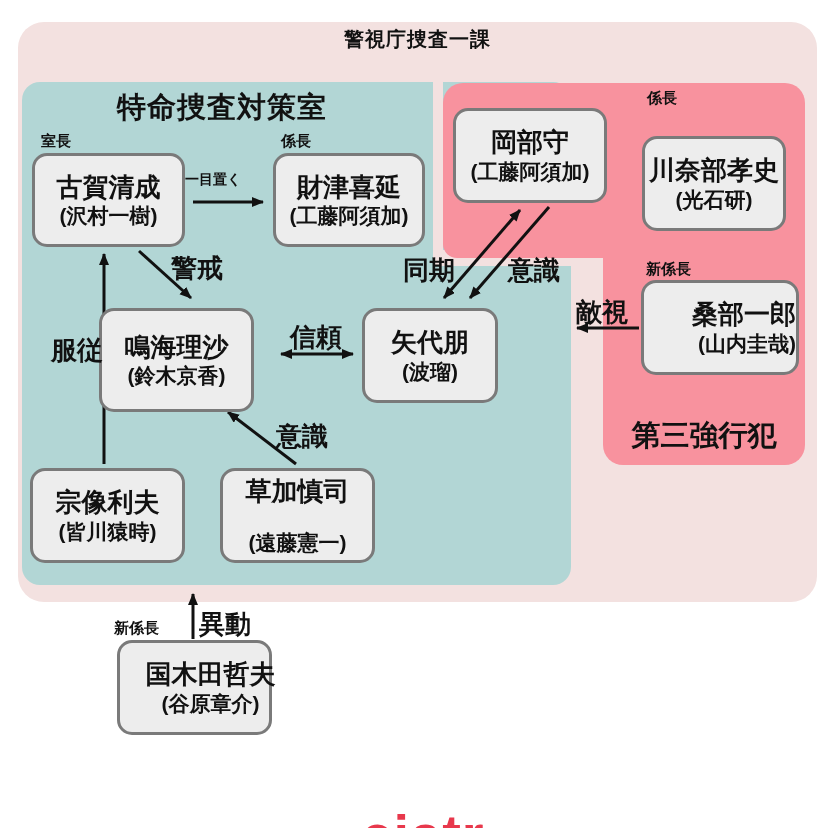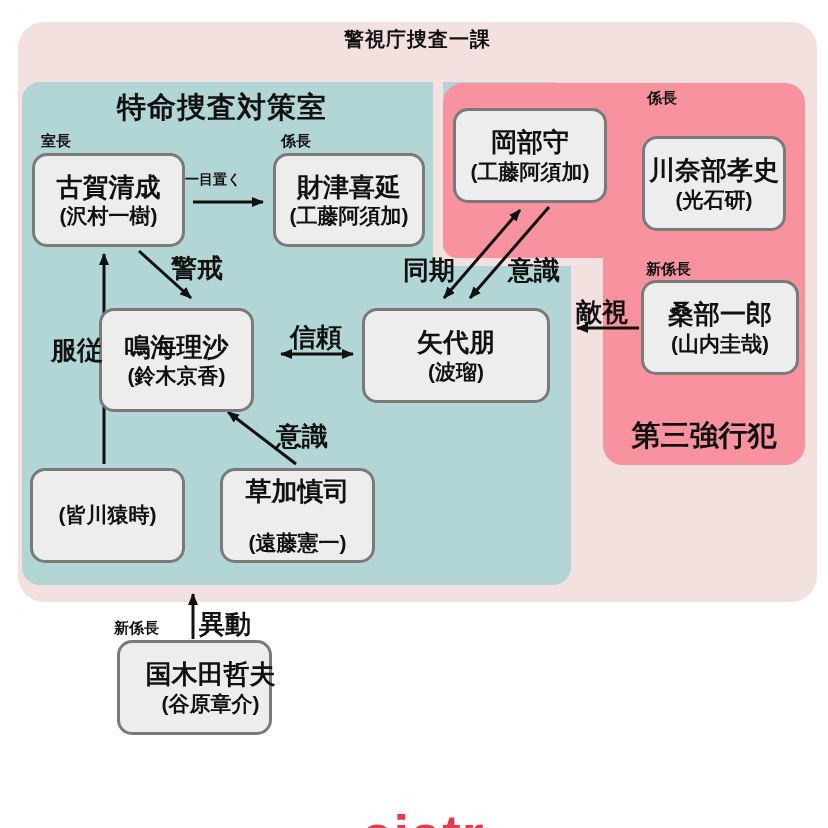--- a/index.html
+++ b/index.html
@@ -27,22 +27,22 @@
     display:flex;flex-direction:column;align-items:center;justify-content:center;
     text-align:center;font-weight:700;line-height:1.25;box-sizing:border-box;
   }
   .person .p-name{font-size:26px;white-space:nowrap;}
   .person .p-actor{font-size:21px;white-space:nowrap;}
   .p-koga{left:32px;top:153px;width:153px;height:94px;}
   .p-zaitsu{left:273px;top:153px;width:152px;height:94px;}
   .p-okabe{left:453px;top:108px;width:154px;height:95px;}
   .p-kawanabe{left:642px;top:108px;width:144px;height:95px;margin-top:28px;}
   .p-narumi{left:99px;top:308px;width:155px;height:104px;}
-  .p-yashiro{left:362px;top:308px;width:188px;height:95px;}
-  .p-kuwabe{left:641px;top:280px;width:158px;height:95px;}
+  .p-yashiro{left:362px;top:308px;width:136px;height:95px;}
+  .p-kuwabe{left:641px;top:280px;width:158px;height:95px;align-items:flex-end;}
   .p-munakata{left:30px;top:468px;width:155px;height:95px;}
   .p-souka{left:220px;top:468px;width:155px;height:95px;gap:22px;}
   .p-kunikida{left:117px;top:640px;width:155px;height:95px;padding-left:32px;}
 
   
   .role{font-size:15px;font-weight:700;white-space:nowrap;}
   .r-koga{left:41px;top:132px;}
   .r-zaitsu{left:281px;top:132px;}
   .r-kawanabe{left:647px;top:89px;}
   .r-kuwabe{left:646px;top:260px;}
@@ -128,20 +128,21 @@
 </div>
 <div class="abs person p-yashiro">
   <span class="p-name">矢代朋</span>
   <span class="p-actor">(波瑠)</span>
 </div>
 <div class="abs person p-kuwabe">
   <span class="p-name">桑部一郎</span>
   <span class="p-actor">(山内圭哉)</span>
 </div>
 <div class="abs person p-munakata">
+  <span class="p-name">宗像利夫</span>
   <span class="p-actor">(皆川猿時)</span>
 </div>
 <div class="abs person p-souka">
   <span class="p-name">草加慎司</span>
   <span class="p-actor">(遠藤憲一)</span>
 </div>
 <div class="abs person p-kunikida">
   <span class="p-name">国木田哲夫</span>
   <span class="p-actor">(谷原章介)</span>
 </div>

